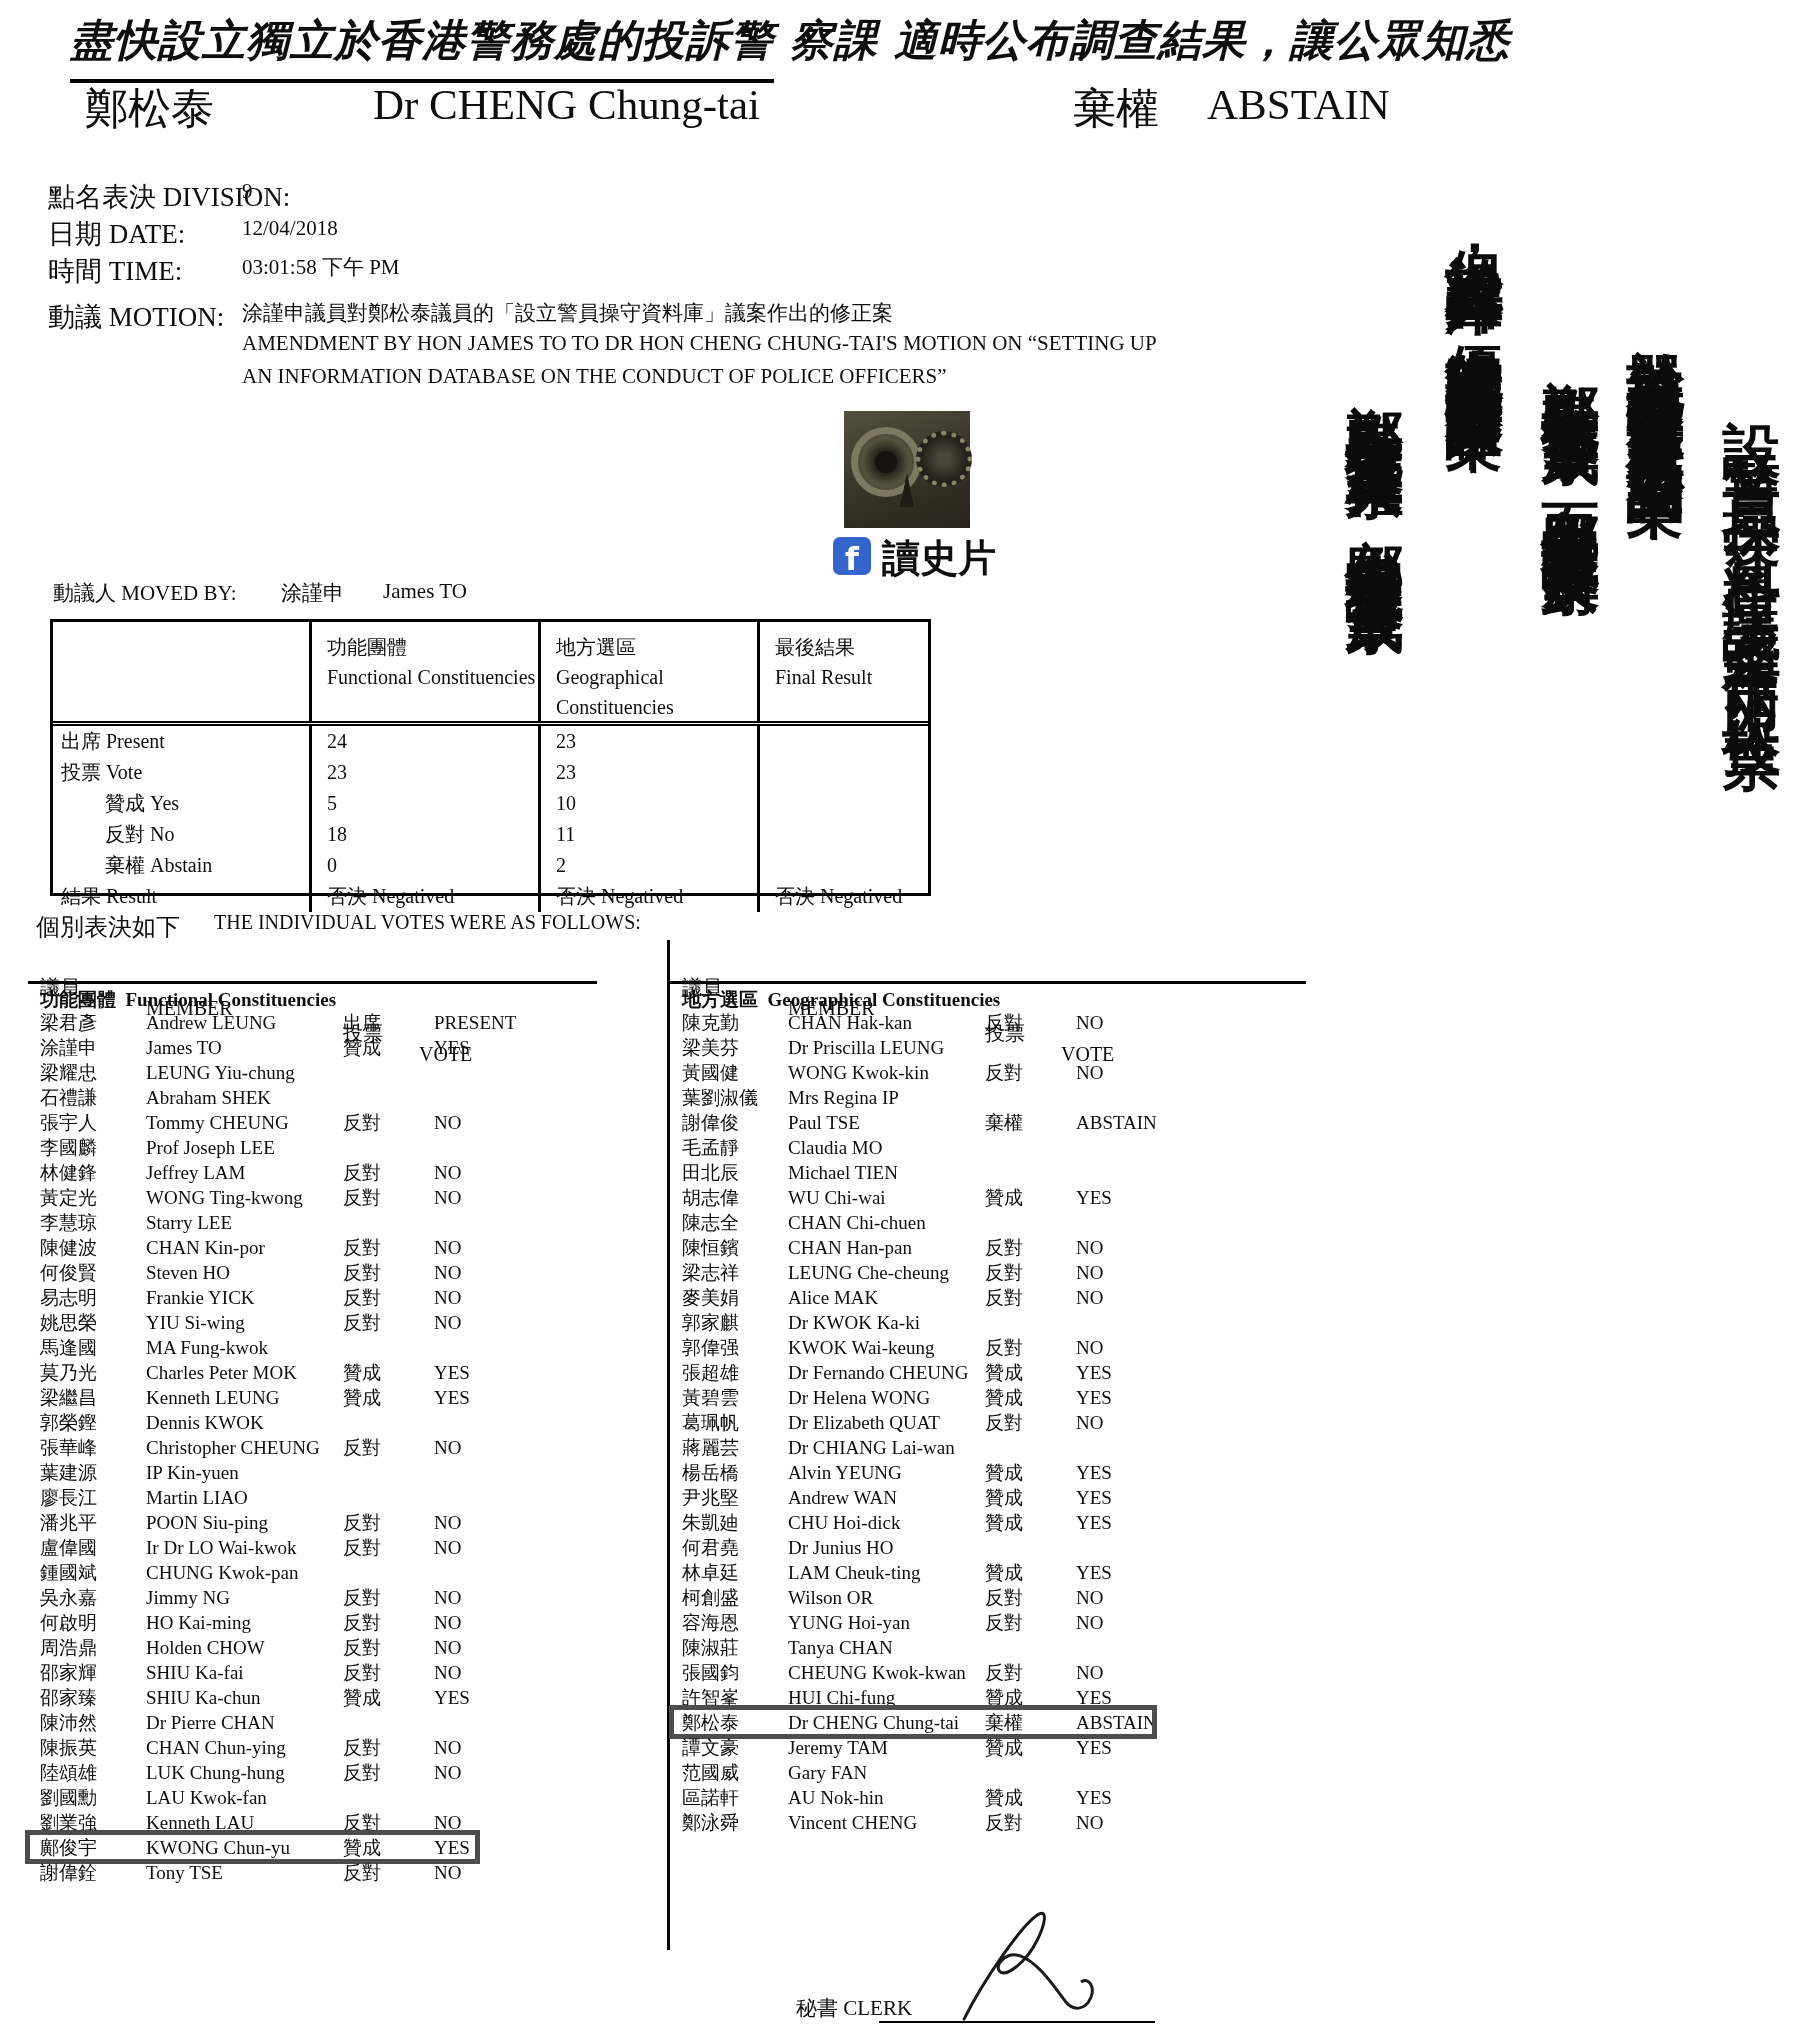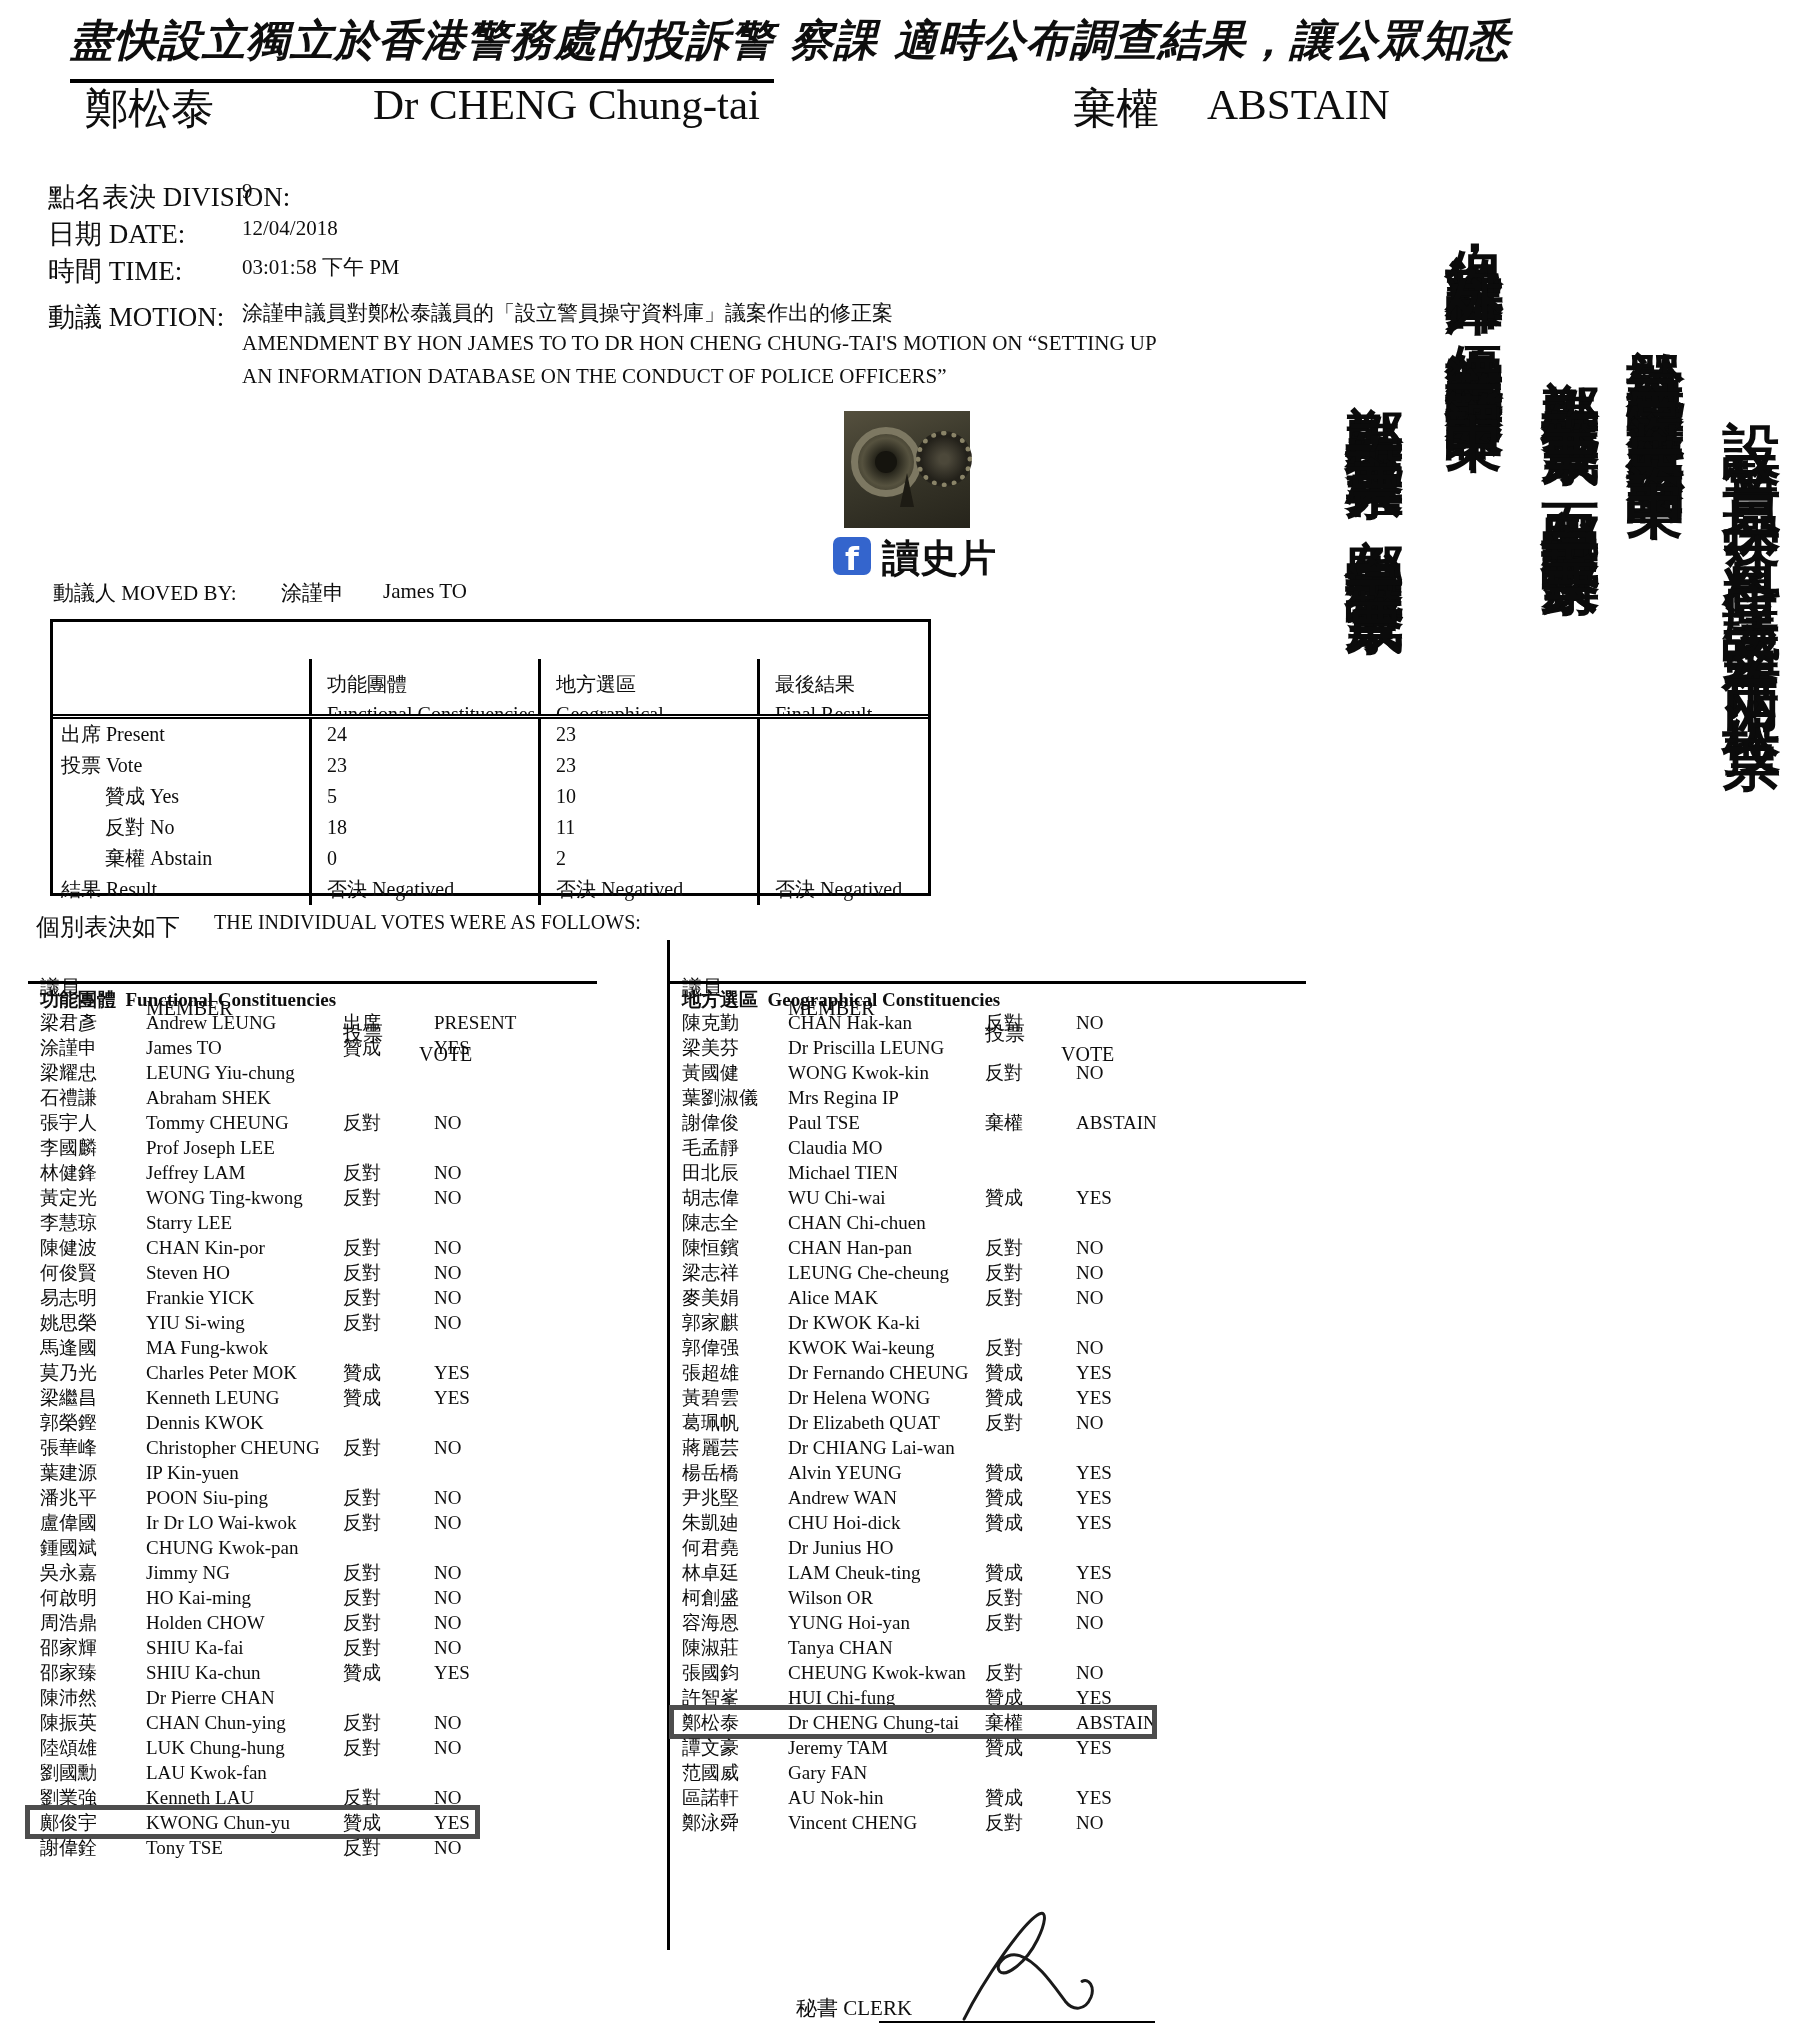--- a/index.html
+++ b/index.html
@@ -34,21 +34,21 @@
   #owl .beak{position:absolute;left:56px;top:62px;width:14px;height:34px;background:#1d1b14;
         clip-path:polygon(50% 0,100% 100%,0 100%);}
   #fb-icon{left:833px;top:537px;width:38px;height:38px;border-radius:7px;background:#3465cd;
            color:#fff;font-family:"DejaVu Sans",sans-serif;font-weight:bold;font-size:32px;
            text-align:center;line-height:44px;}
   #fb-label{left:882px;top:533px;font-size:38px;font-weight:bold;}
 
   
   #sumtab{left:50px;top:619px;width:881px;height:277px;border:3px solid #000;box-sizing:border-box;}
   .srow{display:grid;grid-template-columns:256px 229px 219px 171px;}
-  .shead{height:60px;border-bottom:5px double #000;box-sizing:border-box;margin-top:37px;}
+  .shead{height:104px;border-bottom:5px double #000;box-sizing:border-box;}
   .sbody{height:31px;font-size:20px;line-height:31px;}
   .scell{padding-left:15px;box-sizing:border-box;overflow:hidden;}
   .scell.b{border-left:3px solid #000;}
   .shead .scell{padding-top:10px;font-size:20px;line-height:30px;}
   .rowlabel{padding-left:8px;}
   .srow .indented{padding-left:52px;}
 
   
   #ind-zh{left:36px;top:911px;font-size:24px;}
   #ind-en{left:214px;top:911px;font-size:20px;}
@@ -308,20 +308,26 @@
         <span class="c3">反對</span>
         <span class="c4">NO</span>
       </div>
       <div class="mrow">
         <span class="c1">葉建源</span>
         <span class="c2">IP Kin-yuen</span>
         <span class="c3"></span>
         <span class="c4"></span>
       </div>
       <div class="mrow">
+        <span class="c1">廖長江</span>
+        <span class="c2">Martin LIAO</span>
+        <span class="c3"></span>
+        <span class="c4"></span>
+      </div>
+      <div class="mrow">
         <span class="c1">潘兆平</span>
         <span class="c2">POON Siu-ping</span>
         <span class="c3">反對</span>
         <span class="c4">NO</span>
       </div>
       <div class="mrow">
         <span class="c1">盧偉國</span>
         <span class="c2">Ir Dr LO Wai-kwok</span>
         <span class="c3">反對</span>
         <span class="c4">NO</span>

